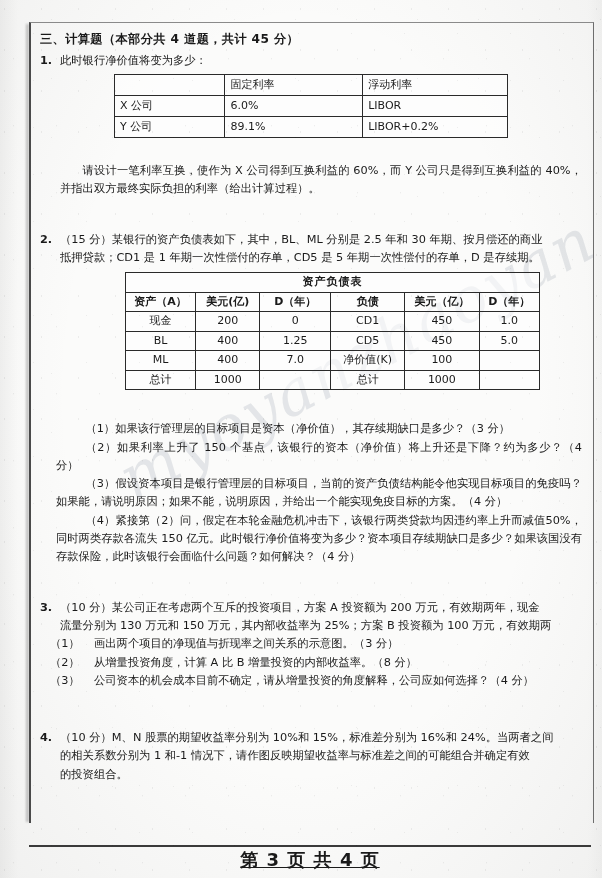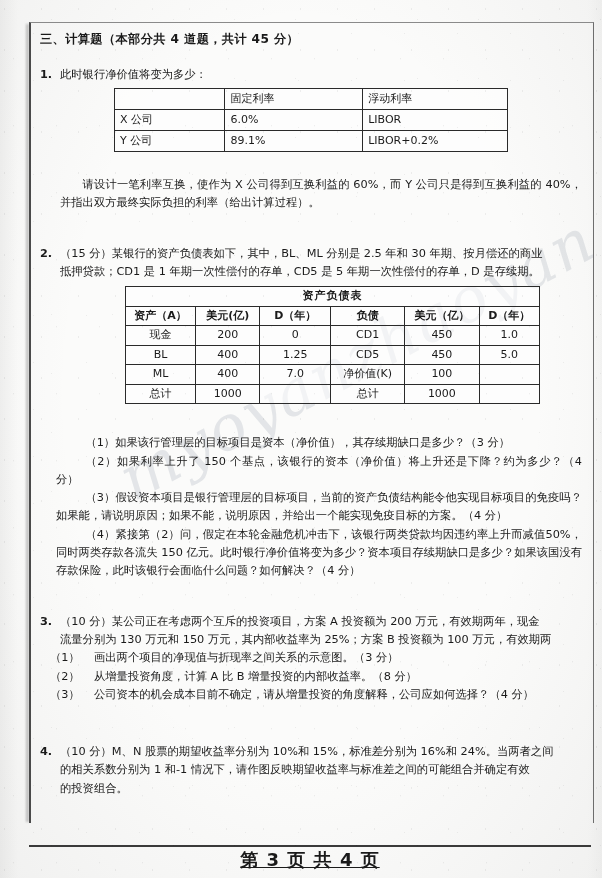--- a/index.html
+++ b/index.html
@@ -79,21 +79,21 @@
     top: 30px;
     width: 542px;
     font-size: 11.3px;
     line-height: 1.62;
   }
 
   .section-title {
     font-weight: bold;
     font-size: 12.2px;
     letter-spacing: 0.4px;
-    margin-bottom: 16px;
+    margin-bottom: 2px;
   }
 
   .q {
     margin-top: 2px;
     display: flex;
     align-items: flex-start;
   }
   .q-num {
     flex: 0 0 auto;
     font-weight: bold;

